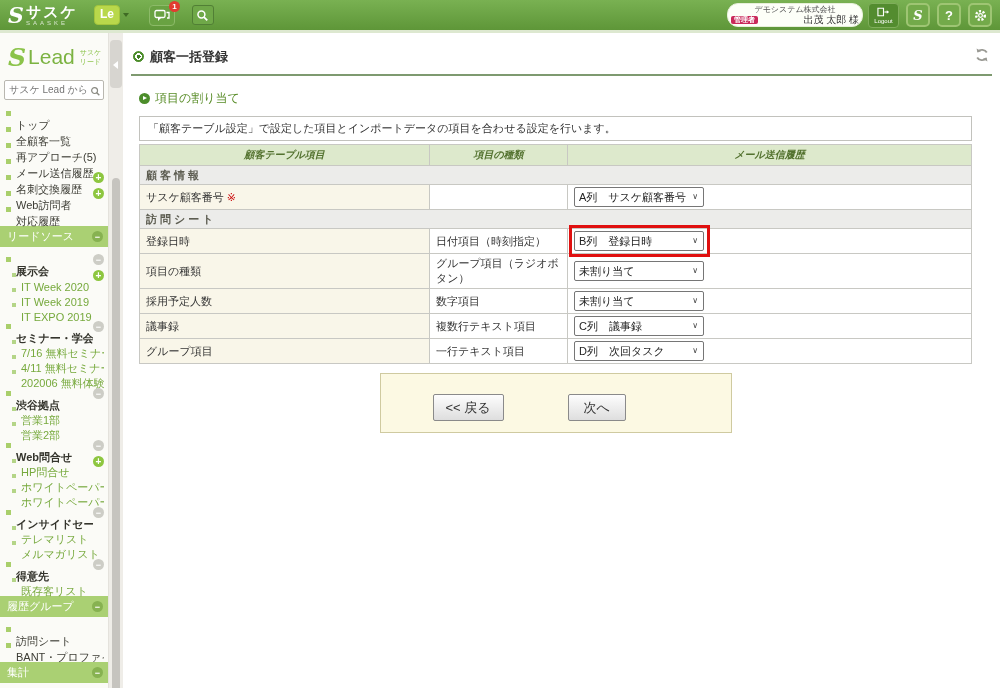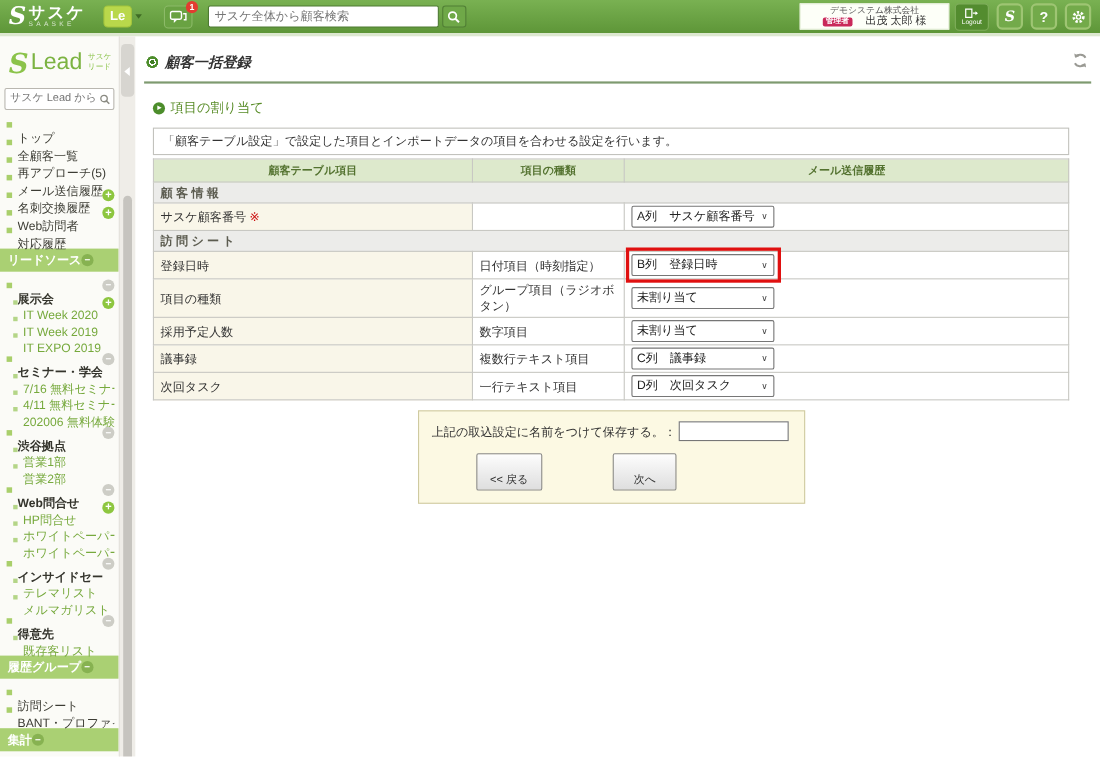--- a/index.html
+++ b/index.html
@@ -21,24 +21,24 @@
             border-top:4px solid #3f6b24;margin-left:3px;}
   .chat-btn{margin-left:20px;width:26px;height:21px;background:#69a242;border:1px solid #8cba68;
             border-radius:4px;position:relative;display:flex;align-items:center;justify-content:center;padding:0;}
   .chat-badge{position:absolute;top:-5px;right:-6px;background:#e23c30;color:#fff;font-size:8px;
               width:11px;height:11px;border-radius:50%;line-height:11px;text-align:center;font-weight:bold;}
   .search-wrap{margin-left:14px;display:flex;align-items:center;}
   .top-search{width:198px;height:18px;border:1px solid #4e7a33;border-radius:2px;font-size:11px;
               padding:0 5px;color:#333;background:#fff;}
   .search-btn{width:22px;height:20px;margin-left:3px;background:#6fa848;border:1px solid #517f35;
               border-radius:3px;display:flex;align-items:center;justify-content:center;padding:0;}
-  .user-box{margin-left:auto;width:128px;background:#fdfff8;border:1px solid #e7f0da;border-radius:0;
+  .user-box{margin-left:auto;width:128px;background:#fdfff8;border:1px solid #e7f0da;border-radius:11px;
             padding:1px 3px;text-align:center;line-height:1.15;}
   .user-company{font-size:8px;color:#555;}
-  .user-line{font-size:10px;color:#333;display:flex;align-items:center;justify-content:center;gap:12px;}
+  .user-line{font-size:10px;color:#333;display:flex;align-items:center;justify-content:space-between;gap:12px;}
   .role-badge{background:#c9295a;color:#fff;font-size:7px;padding:0 3px;border-radius:2px;font-weight:bold;}
   .logout-btn{margin-left:5px;width:31px;height:25px;background:#538c2f;border:1px solid #7fae5b;border-radius:4px;
               color:#fff;display:flex;flex-direction:column;align-items:center;justify-content:center;font-size:6px;padding:0;gap:1px;}
   .sq-btn{margin-left:7px;width:24px;height:24px;border-radius:5px;background:#73aa4a;border:2px solid #9ec573;
           color:#fff;font-weight:bold;font-size:13px;display:flex;align-items:center;justify-content:center;padding:0;box-sizing:border-box;}
   .sq-s{font-family:"DejaVu Serif",serif;font-style:italic;}
 
   
   .body{display:flex;height:655px;}
   .sidebar{width:108px;background:#fbfbf7;overflow:hidden;flex:none;}
@@ -58,62 +58,62 @@
   .side-search input{width:100%;box-sizing:border-box;height:20px;border:1px solid #b9b7b0;border-radius:2px;
             font-size:10px;padding:0 16px 0 4px;background:#fff;color:#444;}
   .side-mag{position:absolute;right:3px;top:4px;}
   .nav{font-size:11px;}
   .nav-item{display:flex;align-items:center;padding:1px 4px 1px 6px;color:#3c3c34;height:14px;cursor:pointer;}
   .nav-item .lbl{flex:1;white-space:nowrap;overflow:hidden;margin-top:23px;}
   .bullet{width:5px;height:5px;background:#a9cf6b;margin-right:5px;flex:none;}
   .nav-parent{font-weight:bold;color:#34342c;}
   .nav-sub{padding-left:12px;color:#76a93c;height:13px;}
   .nav-sub .bullet{width:4px;height:4px;background:#b4d587;}
-  .nav-header{margin:8px 0 5px 0;background:#aad073;color:#fff;font-weight:bold;padding:3px 5px 3px 7px;
-              display:flex;align-items:center;font-size:11px;cursor:pointer;}
+  .nav-header{margin:8px 0 5px 0;background:#aad073;color:#fff;font-weight:normal;padding:3px 5px 3px 7px;
+              display:flex;justify-content:space-between;align-items:center;font-size:11px;cursor:pointer;}
   .plus-icon,.minus-icon,.minus-dark{width:11px;height:11px;border-radius:50%;color:#fff;font-size:10px;
               line-height:11px;text-align:center;font-weight:bold;flex:none;}
   .plus-icon{background:#8dc63f;}  .plus-icon::before{content:"+";}
   .minus-icon{background:#cdcdc6;} .minus-icon::before{content:"−";font-size:9px;}
   .minus-dark{background:#87b251;} .minus-dark::before{content:"−";font-size:9px;}
   .nav-gap{height:6px;}
 
   
-  .page-head{display:flex;align-items:center;border-bottom:2px solid #7e9a70;padding:2px 2px 8px 2px;font-style:italic;}
+  .page-head{display:flex;align-items:center;border-bottom:2px solid #7e9a70;padding:2px 2px 8px 2px;}
   .dot-icon{width:11px;height:11px;border-radius:50%;margin-right:6px;flex:none;
             background:radial-gradient(circle,#3f7d23 0 2px,#fff 2px 3.2px,#4c8d2b 3.2px 5.5px,transparent 5.5px);}
   .page-title{font-size:13px;font-weight:bold;color:#333;}
   .refresh{margin-left:auto;background:none;border:none;padding:0;}
   .content{margin:14px 20px 0 8px;}
   .section-head{display:flex;align-items:center;gap:5px;margin:0 0 9px 0;}
   .arrow-icon{width:11px;height:11px;border-radius:50%;background:#4c8d2b;position:relative;flex:none;}
   .arrow-icon::after{content:"";position:absolute;left:4px;top:3px;width:0;height:0;
             border-top:2.5px solid transparent;border-bottom:2.5px solid transparent;border-left:4px solid #fff;}
   .section-title{color:#588c27;font-weight:normal;font-size:12px;}
   .info-box{border:1px solid #c2c2bd;padding:4px 8px;font-size:11px;color:#333;margin-bottom:3px;background:#fff;}
   table.map{width:100%;border-collapse:collapse;font-size:11px;table-layout:fixed;}
   table.map th,table.map td{border:1px solid #c8c8c3;}
-  table.map th{background:#dde9cc;color:#53722f;font-weight:bold;height:18px;padding:1px 4px;text-align:center;font-size:10px;}
+  table.map th{background:#dde9cc;color:#53722f;font-weight:bold;height:18px;padding:1px 4px;text-align:center;font-size:10px;font-style:italic;}
   td.sec{background:#ececе8;background:#ececea;color:#5c5c50;letter-spacing:3px;font-weight:bold;height:16px;padding:1px 6px;font-size:11px;}
   td.c1{background:#f9f6e9;padding:2px 6px;height:20px;color:#333;}
   td.c2{padding:2px 6px;color:#333;}
   td.c3{padding:2px 6px;}
   .req{color:#cc1111;margin-left:3px;}
   .sel-wrap{position:relative;display:inline-block;}
   select.sel{appearance:none;-webkit-appearance:none;width:130px;height:20px;border:1px solid #767676;border-radius:2px;
              background:#fff;font-size:11px;padding:0 16px 0 4px;color:#222;}
   .sel-wrap::after{content:"∨";position:absolute;right:6px;top:50%;transform:translateY(-52%);
              font-size:8px;color:#444;pointer-events:none;}
   .red-frame{position:absolute;left:-5px;right:-6px;top:-6px;bottom:-6px;border:3px solid #e01010;pointer-events:none;z-index:2;}
   .save-box{width:352px;margin:9px auto 0 auto;background:#fcf9e3;border:1px solid #cfcaa0;padding:9px 10px 11px 12px;box-sizing:border-box;}
   .save-line{font-size:11px;color:#333;display:flex;align-items:center;white-space:nowrap;}
   .save-line input{width:92px;height:16px;border:1px solid #777;margin-left:2px;font-size:11px;padding:0 3px;}
   .btn-row{display:flex;margin-top:11px;padding-left:40px;gap:64px;}
-  .form-btn{height:16px;background:linear-gradient(#fdfdfd,#dedede);border:1px solid #8a8a8a;border-radius:2px;
-            font-size:10px;color:#333;padding:16px 12px;min-width:58px;}
+  .form-btn{height:27px;background:linear-gradient(#fdfdfd,#dedede);border:1px solid #8a8a8a;border-radius:2px;
+            font-size:13px;color:#333;padding:0 12px;min-width:58px;}
 </style>
 </head>
 <body>
 
 <div class="app">
 
   <header class="topbar">
     <div class="brand">
       <span class="brand-s">S</span>
       <span class="brand-col">
@@ -125,21 +125,20 @@
     <span class="le-caret"></span>
     <button class="chat-btn">
       <svg width="16" height="13" viewBox="0 0 16 13">
         <rect x="1" y="1.5" width="10" height="7" rx="1.5" fill="none" stroke="#fff" stroke-width="1.3"></rect>
         <path d="M4 8.5 L4 12 L7.5 8.5 Z" fill="#fff"></path>
         <path d="M12.5 3.5 h2.5 v5.5 h-2" fill="none" stroke="#fff" stroke-width="1.3"></path>
       </svg>
       <span class="chat-badge">1</span>
     </button>
     <div class="search-wrap">
-      <input class="top-search" type="text" placeholder="サスケ全体から顧客検索" style="">
       <button class="search-btn">
         <svg width="13" height="13" viewBox="0 0 12 12">
           <circle cx="5" cy="5" r="3.2" fill="none" stroke="#fff" stroke-width="1.4"></circle>
           <line x1="7.4" y1="7.4" x2="10.4" y2="10.4" stroke="#fff" stroke-width="1.6"></line>
         </svg>
       </button>
     </div>
     <div class="user-box">
       <div class="user-company">デモシステム株式会社</div>
       <div class="user-line">
@@ -430,34 +429,30 @@
             </td>
           </tr>
           <tr>
             <td class="c1">議事録</td>
             <td class="c2">複数行テキスト項目</td>
             <td class="c3">
               <span class="sel-wrap"><select class="sel"><option>C列　議事録</option></select></span>
             </td>
           </tr>
           <tr>
-            <td class="c1">次回タスク</td>
+            <td class="c1">グループ項目</td>
             <td class="c2">一行テキスト項目</td>
             <td class="c3">
               <span class="sel-wrap"><select class="sel"><option>D列　次回タスク</option></select></span>
             </td>
           </tr>
         </tbody>
           </table>
 
         <div class="save-box">
-          <div class="save-line">
-            <span>上記の取込設定に名前をつけて保存する。：</span>
-            <input type="text" value="" style="">
-          </div>
           <div class="btn-row">
             <button class="form-btn">&lt;&lt; 戻る</button>
             <button class="form-btn">次へ</button>
           </div>
         </div>
       </div>
     </main>
   </div>
 </div>
 

